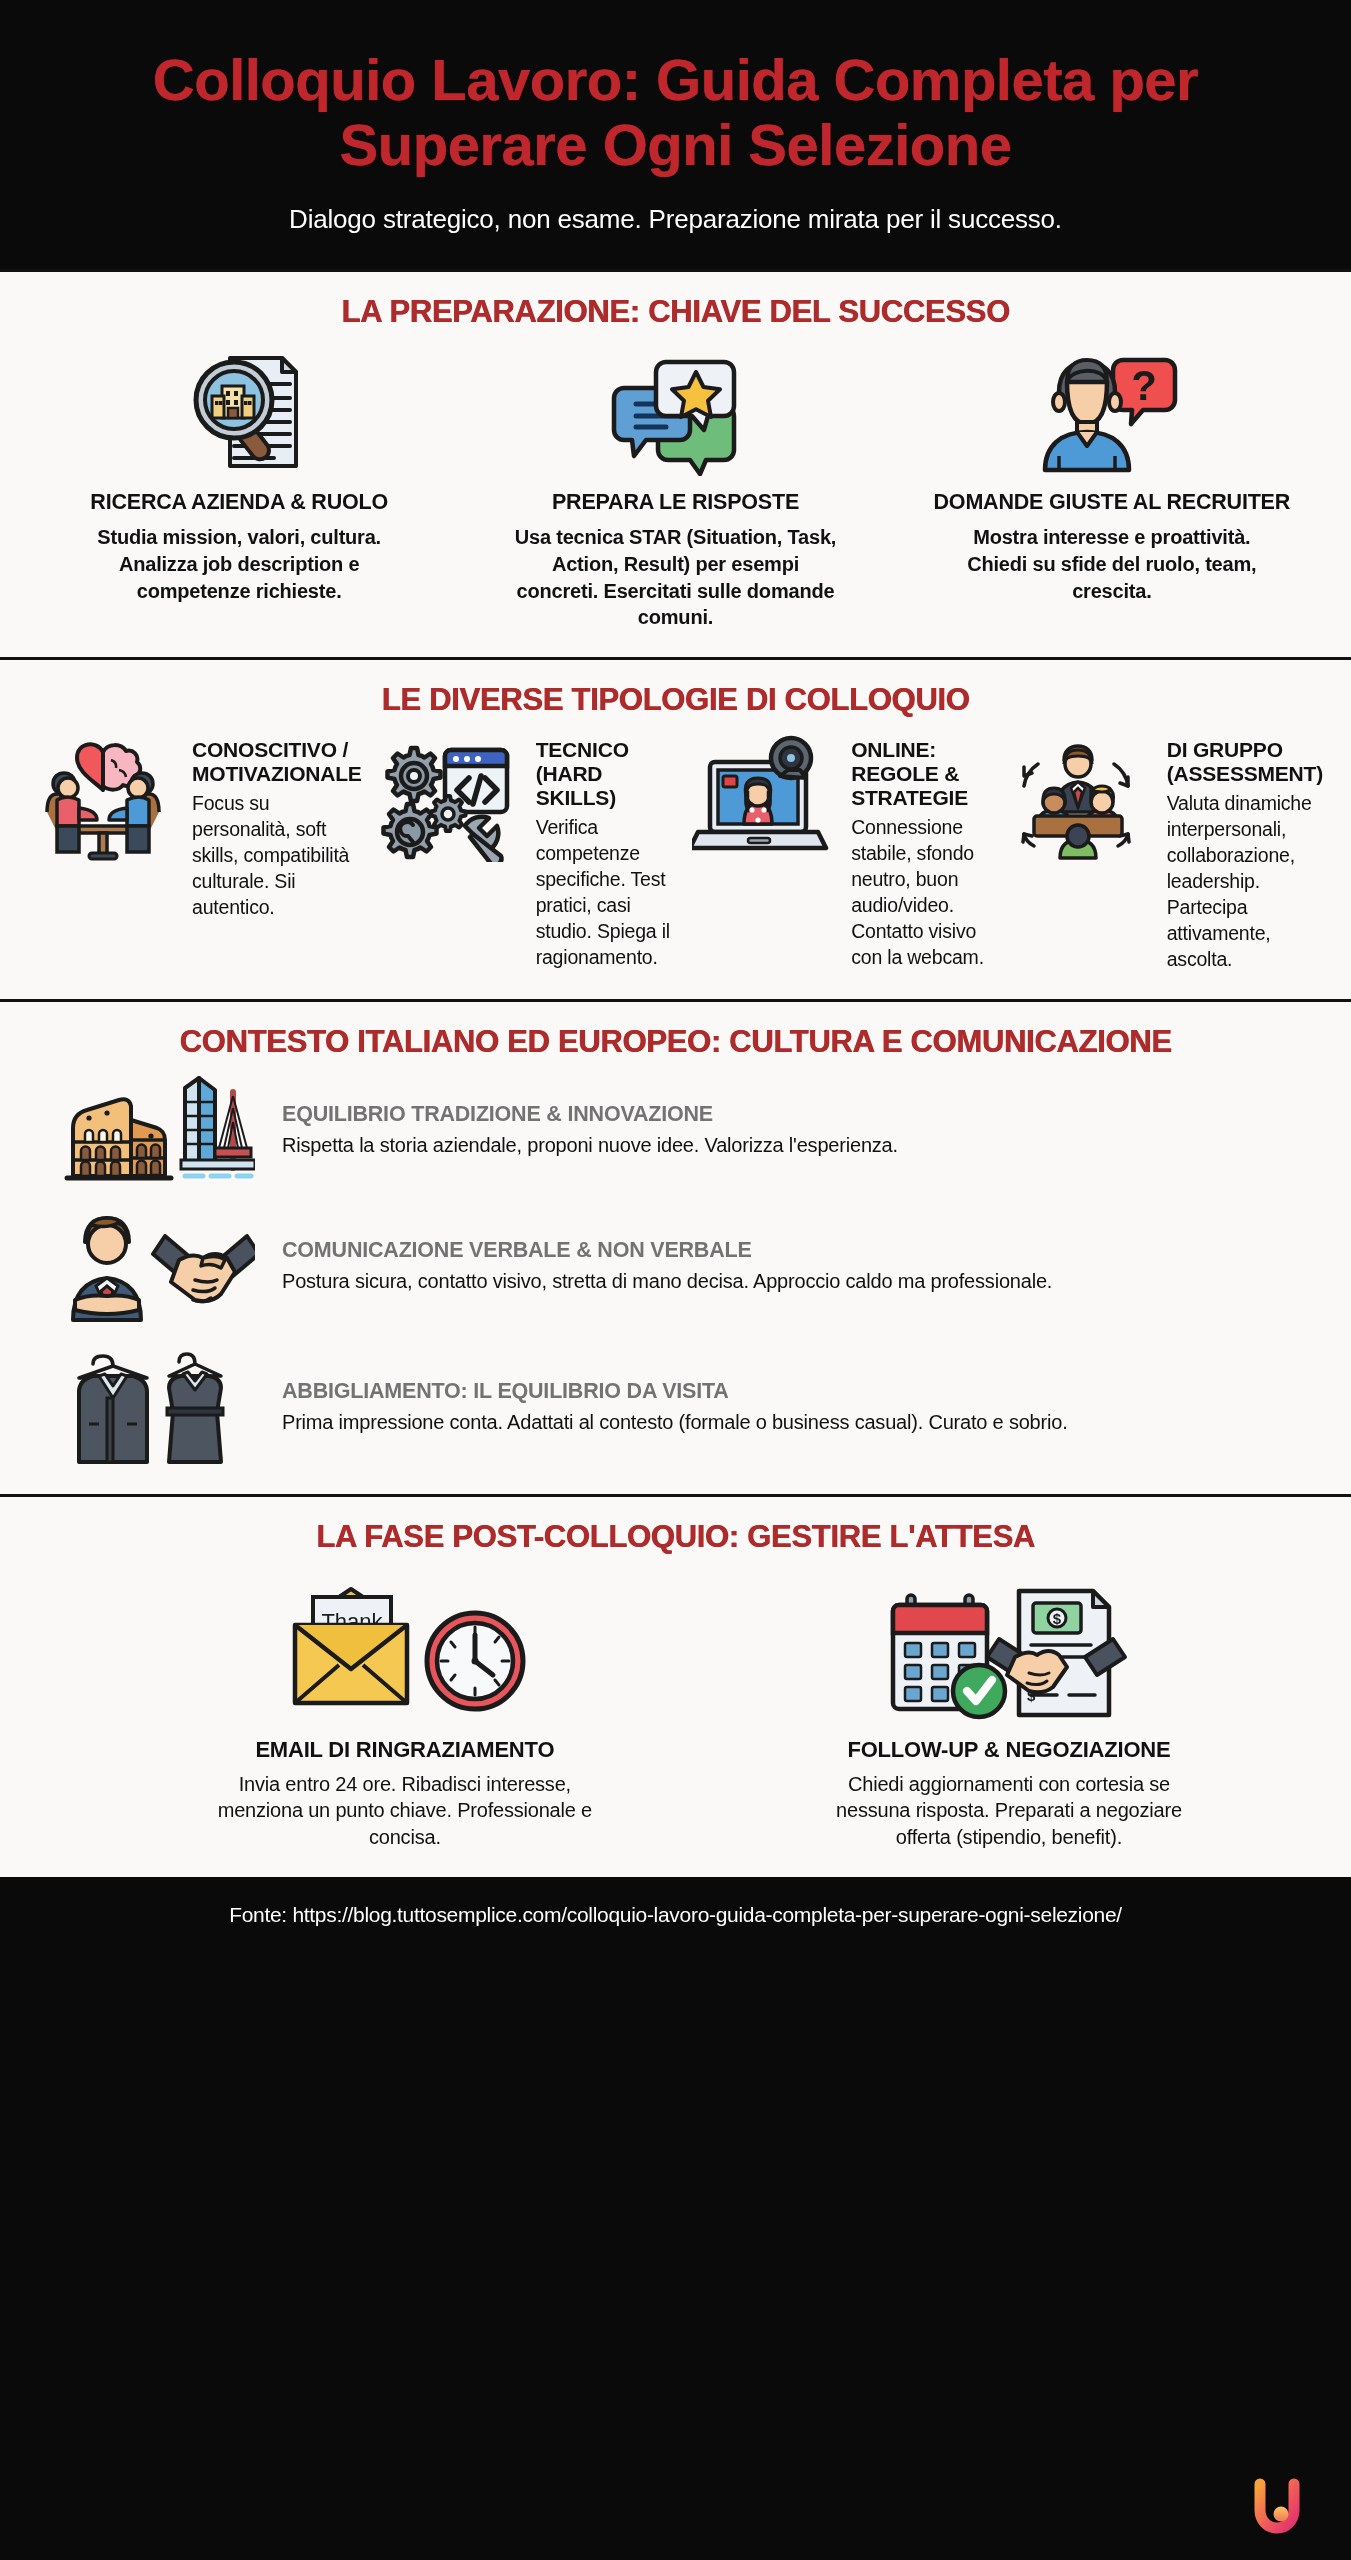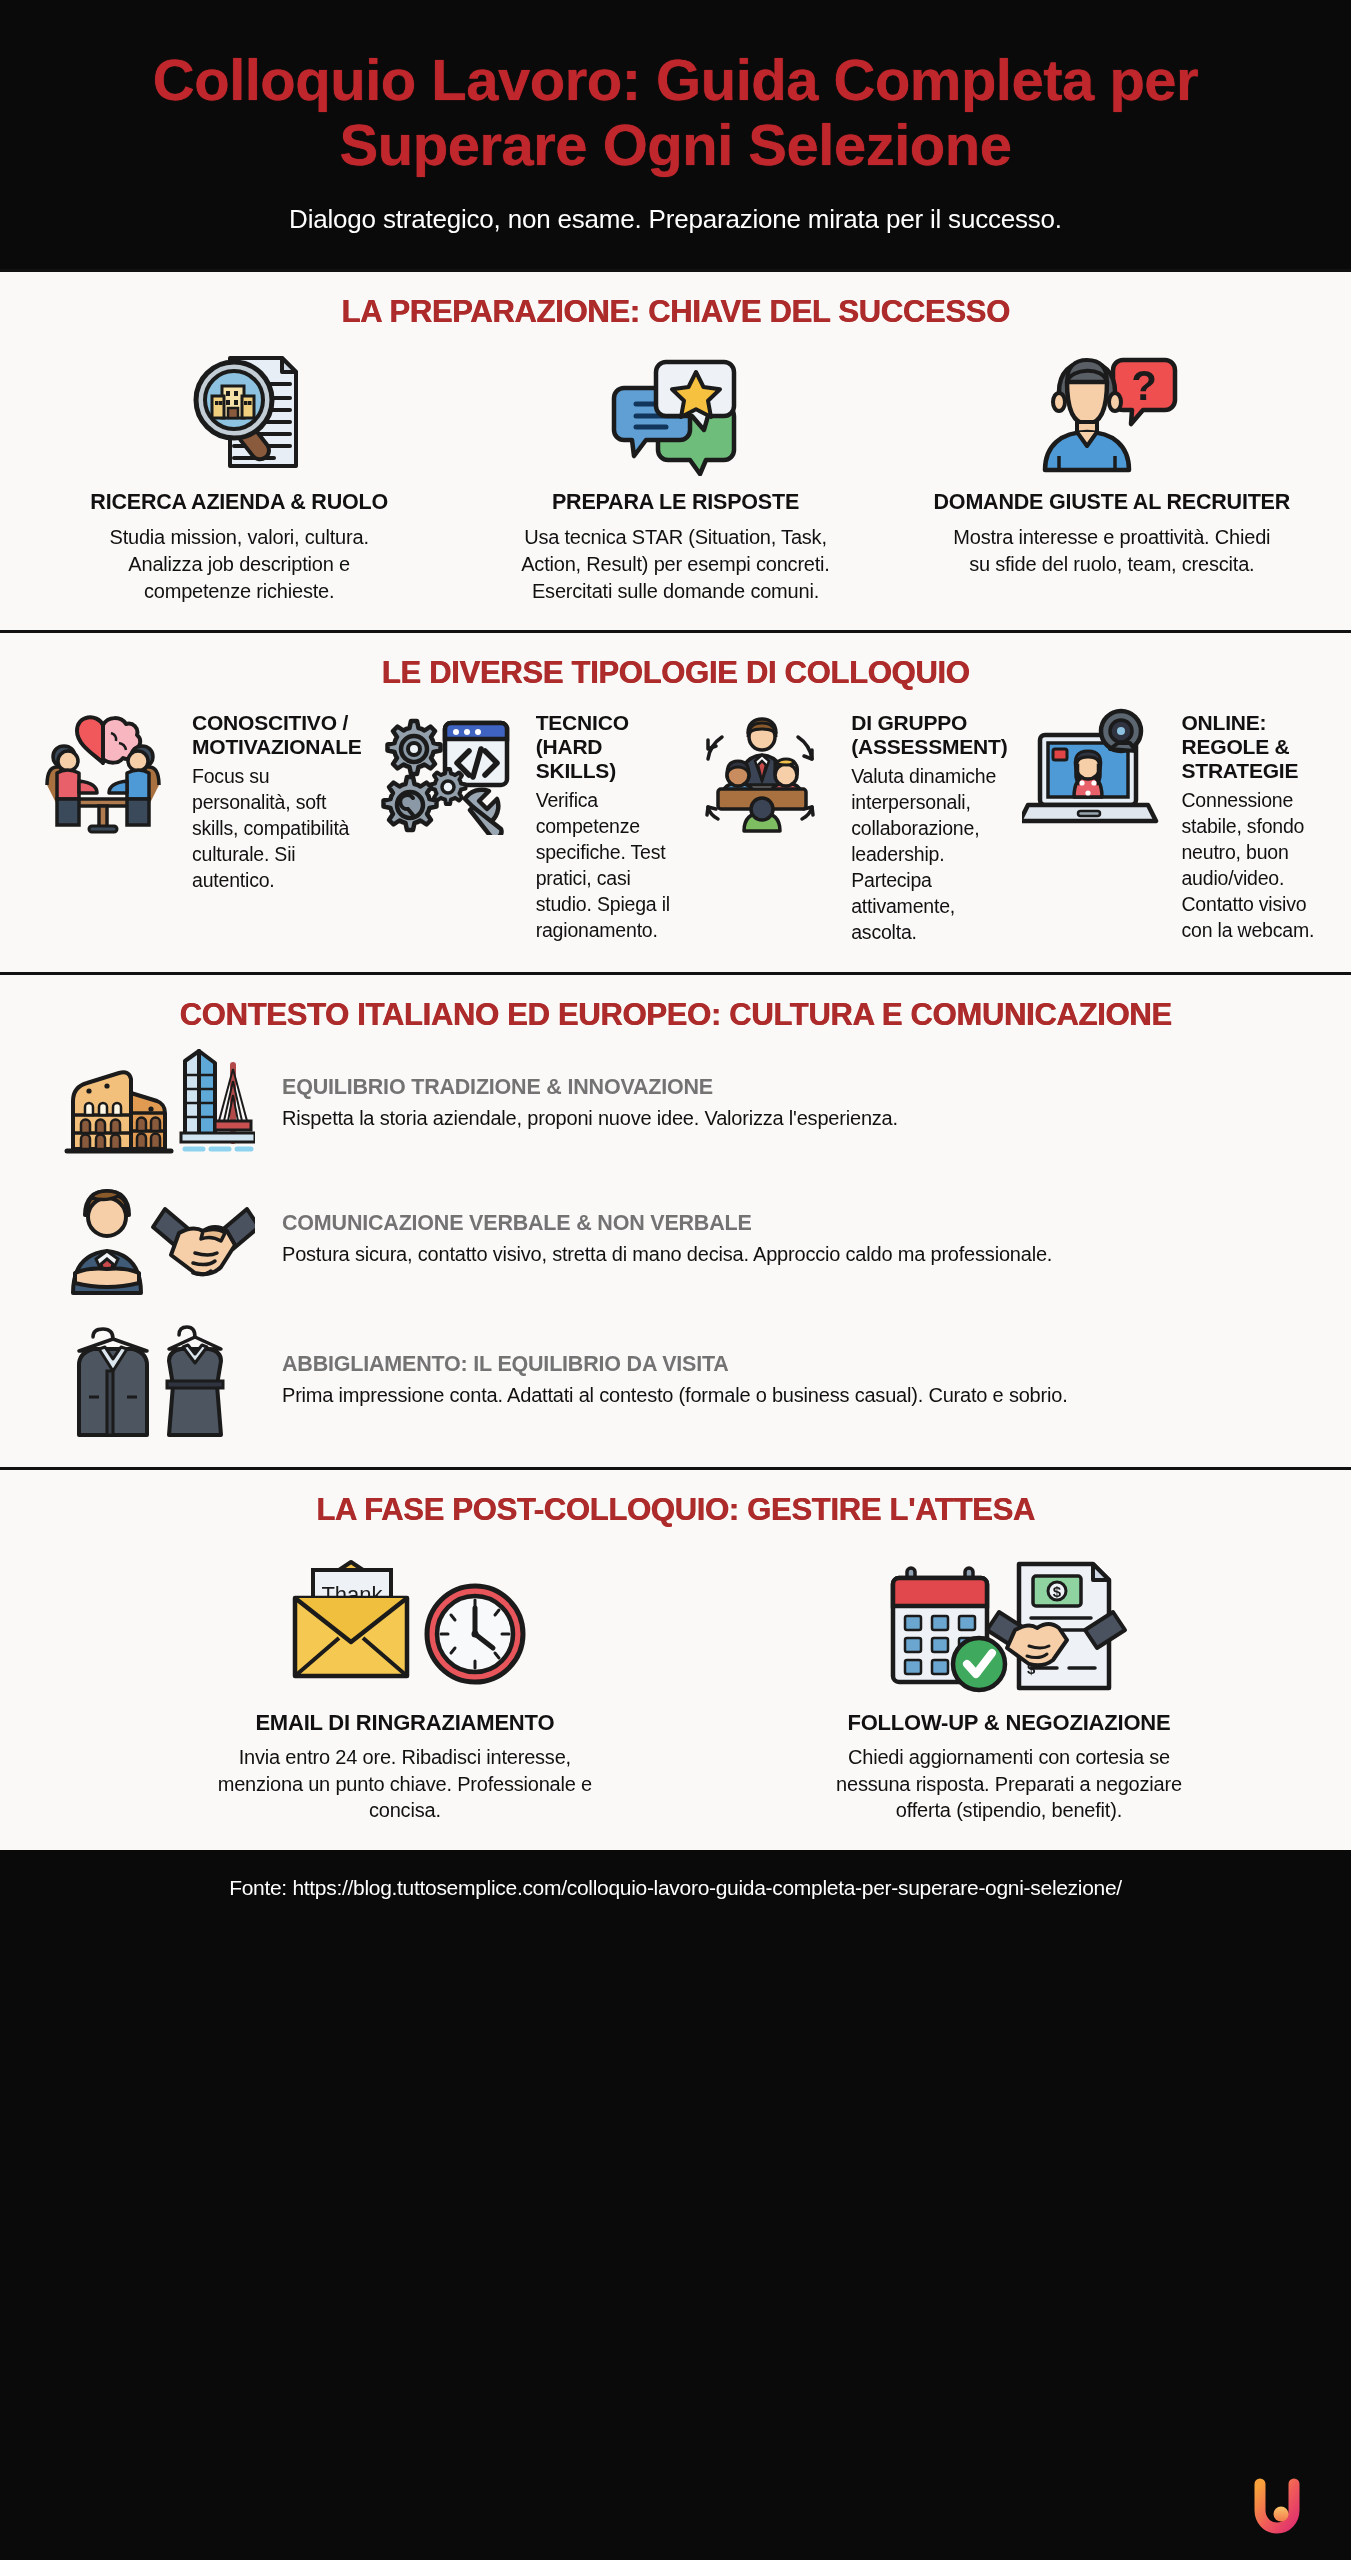--- a/index.html
+++ b/index.html
@@ -61,21 +61,21 @@
   
   .cols3 { display:flex; justify-content:space-between; gap:14px; }
   .col3 { flex:1 1 0; display:flex; flex-direction:column; align-items:center; }
   .col3 .ico { height:130px; display:flex; align-items:flex-end; justify-content:center; margin-bottom:14px;}
   .col3 h3 {
     font-size:21.5px; font-weight:bold; color:#111; text-align:center;
     letter-spacing:-0.2px; line-height:1.12; margin-bottom:10px;
   }
   .col3 p {
     font-size:20px; color:#111; text-align:center; line-height:1.34;
-    letter-spacing:-0.2px; max-width:330px;
+    letter-spacing:-0.2px; max-width:330px;font-weight:bold;
   }
 
   
   .grid2 { display:grid; grid-template-columns:1fr 1fr 1fr 1fr; row-gap:20px; column-gap:10px; }
   .cell { display:flex; align-items:flex-start; gap:14px; }
   .cell .ico { flex:0 0 auto; width:150px; display:flex; align-items:center; justify-content:center; }
   .cell .txt { flex:1 1 auto; padding-top:4px; }
   .cell h3 {
     font-size:21px; font-weight:bold; color:#111; letter-spacing:-0.2px;
     line-height:1.14; margin-bottom:5px;
@@ -267,56 +267,20 @@
             <path d="M30 70 l6 0 l1.5 7 a18 18 0 0 1 6 2.5 l6 -4 l4.5 4.5 l-4 6 a18 18 0 0 1 2.5 6 l7 1.5 l0 6 l-7 1.5 a18 18 0 0 1 -2.5 6 l4 6 l-4.5 4.5 l-6 -4 a18 18 0 0 1 -6 2.5 l-1.5 7 l-6 0 l-1.5 -7 a18 18 0 0 1 -6 -2.5 l-6 4 l-4.5 -4.5 l4 -6 a18 18 0 0 1 -2.5 -6 l-7 -1.5 l0 -6 l7 -1.5 a18 18 0 0 1 2.5 -6 l-4 -6 l4.5 -4.5 l6 4 a18 18 0 0 1 6 -2.5 z" fill="#93a0ab" stroke="#1b1b1b" stroke-width="4.5" stroke-linejoin="round"></path>
             <circle cx="33" cy="98" r="13" fill="#8b99a6" stroke="#1b1b1b" stroke-width="4.5"></circle>
             <path d="M36 91 a7 7 0 1 0 -5 11 l5 6" fill="none" stroke="#1b1b1b" stroke-width="4" stroke-linecap="round"></path>
             <path d="M88 92 a20 20 0 0 1 24 -8 l-10 10 l8 8 l10 -10 a20 20 0 0 1 -8 24 l-24 -24 z" fill="#9aa7b2" stroke="#1b1b1b" stroke-width="4.5" stroke-linejoin="round"></path>
             <path d="M96 100 l28 22 a7 7 0 0 1 -9 9 l-22 -28 z" fill="#9aa7b2" stroke="#1b1b1b" stroke-width="4.5" stroke-linejoin="round"></path>
           </svg>
         </div>
         <div class="txt">
           <h3>TECNICO (HARD SKILLS)</h3>
           <p>Verifica competenze specifiche. Test pratici, casi studio. Spiega il ragionamento.</p>
-        </div>
-      </div>
-
-      <div class="cell">
-        <div class="ico">
-          <svg width="140" height="128" viewBox="0 0 140 128">
-            <g fill="none" stroke="#1b1b1b" stroke-width="3.5" stroke-linecap="round" stroke-linejoin="round">
-              <path d="M30 30 q-12 8 -14 22"></path>
-                <path d="M16 42 l0 -9 M16 42 l8 -3"></path>
-              <path d="M106 30 q12 8 14 22"></path>
-                <path d="M120 52 l0 -9 M120 52 l-8 -3"></path>
-              <path d="M26 112 q-8 -4 -10 -12"></path>
-                <path d="M16 100 l-1 8 M16 100 l8 2"></path>
-              <path d="M110 112 q8 -4 10 -12"></path>
-                <path d="M120 100 l1 8 M120 100 l-8 2"></path>
-            </g>
-            <path d="M56 26 c0 -9 6 -14 14 -14 c8 0 14 5 14 14 z" fill="#8a5a2b" stroke="#1b1b1b" stroke-width="3.5" stroke-linejoin="round"></path>
-            <circle cx="70" cy="30" r="13" fill="#f6cfa8" stroke="#1b1b1b" stroke-width="3.5"></circle>
-            <path d="M70 22 q-14 0 -14 8 q0 -14 14 -14 q14 0 14 14 q0 -8 -14 -8 z" fill="#8a5a2b" stroke="#1b1b1b" stroke-width="3"></path>
-            <path d="M48 78 q0 -28 22 -30 q22 2 22 30 z" fill="#3b4454" stroke="#1b1b1b" stroke-width="3.5" stroke-linejoin="round"></path>
-            <path d="M70 48 l-7 6 l7 20 l7 -20 z" fill="#ffffff" stroke="#1b1b1b" stroke-width="2.5"></path>
-            <path d="M70 54 l-4 4 l4 16 l4 -16 z" fill="#c94a4a" stroke="#1b1b1b" stroke-width="2.5"></path>
-            <path d="M28 98 q0 -22 18 -22 q18 0 18 22 z" fill="#4e9ad6" stroke="#1b1b1b" stroke-width="3.5" stroke-linejoin="round"></path>
-            <circle cx="46" cy="68" r="11" fill="#c98c5e" stroke="#1b1b1b" stroke-width="3.5"></circle>
-            <path d="M35 66 q0 -12 11 -12 q11 0 11 12 q-4 -6 -11 -6 q-7 0 -11 6 z" fill="#2f3440" stroke="#1b1b1b" stroke-width="3"></path>
-            <path d="M76 98 q0 -22 18 -22 q18 0 18 22 z" fill="#e8606a" stroke="#1b1b1b" stroke-width="3.5" stroke-linejoin="round"></path>
-            <circle cx="94" cy="68" r="11" fill="#f6cfa8" stroke="#1b1b1b" stroke-width="3.5"></circle>
-            <path d="M83 68 q-2 -16 11 -16 q13 0 11 16 q2 -10 -3 -12 q-6 4 -19 0 z" fill="#f0c04a" stroke="#1b1b1b" stroke-width="3"></path>
-            <rect x="26" y="82" width="88" height="20" rx="3" fill="#a9713f" stroke="#1b1b1b" stroke-width="3.5"></rect>
-            <path d="M52 124 q0 -18 18 -18 q18 0 18 18 z" fill="#7fbd63" stroke="#1b1b1b" stroke-width="3.5" stroke-linejoin="round"></path>
-            <circle cx="70" cy="102" r="11" fill="#3b4454" stroke="#1b1b1b" stroke-width="3.5"></circle>
-          </svg>
-        </div>
-        <div class="txt">
-          <h3>DI GRUPPO (ASSESSMENT)</h3>
-          <p>Valuta dinamiche interpersonali, collaborazione, leadership. Partecipa attivamente, ascolta.</p>
         </div>
       </div>
 
       <div class="cell">
         <div class="ico">
           <svg width="140" height="128" viewBox="0 0 140 128">
             <rect x="18" y="28" width="96" height="70" rx="5" fill="#e8eef5" stroke="#1b1b1b" stroke-width="4.5"></rect>
             <rect x="26" y="36" width="80" height="54" fill="#4e9ad6" stroke="#1b1b1b" stroke-width="3.5"></rect>
             <rect x="31" y="42" width="14" height="11" rx="2" fill="#e04444" stroke="#1b1b1b" stroke-width="3"></rect>
             <path d="M52 90 q0 -20 14 -22 q14 2 14 22 z" fill="#e8606a" stroke="#1b1b1b" stroke-width="3.5" stroke-linejoin="round"></path>
@@ -335,20 +299,56 @@
             <circle cx="99" cy="24" r="4" fill="#8dc3e0"></circle>
             <path d="M88 42 l8 -6 l12 0 l6 8 z" fill="#5b6670" stroke="#1b1b1b" stroke-width="4" stroke-linejoin="round"></path>
           </svg>
         </div>
         <div class="txt">
           <h3>ONLINE: REGOLE &amp; STRATEGIE</h3>
           <p>Connessione stabile, sfondo neutro, buon audio/video. Contatto visivo con la webcam.</p>
         </div>
       </div>
 
+      <div class="cell">
+        <div class="ico">
+          <svg width="140" height="128" viewBox="0 0 140 128">
+            <g fill="none" stroke="#1b1b1b" stroke-width="3.5" stroke-linecap="round" stroke-linejoin="round">
+              <path d="M30 30 q-12 8 -14 22"></path>
+                <path d="M16 42 l0 -9 M16 42 l8 -3"></path>
+              <path d="M106 30 q12 8 14 22"></path>
+                <path d="M120 52 l0 -9 M120 52 l-8 -3"></path>
+              <path d="M26 112 q-8 -4 -10 -12"></path>
+                <path d="M16 100 l-1 8 M16 100 l8 2"></path>
+              <path d="M110 112 q8 -4 10 -12"></path>
+                <path d="M120 100 l1 8 M120 100 l-8 2"></path>
+            </g>
+            <path d="M56 26 c0 -9 6 -14 14 -14 c8 0 14 5 14 14 z" fill="#8a5a2b" stroke="#1b1b1b" stroke-width="3.5" stroke-linejoin="round"></path>
+            <circle cx="70" cy="30" r="13" fill="#f6cfa8" stroke="#1b1b1b" stroke-width="3.5"></circle>
+            <path d="M70 22 q-14 0 -14 8 q0 -14 14 -14 q14 0 14 14 q0 -8 -14 -8 z" fill="#8a5a2b" stroke="#1b1b1b" stroke-width="3"></path>
+            <path d="M48 78 q0 -28 22 -30 q22 2 22 30 z" fill="#3b4454" stroke="#1b1b1b" stroke-width="3.5" stroke-linejoin="round"></path>
+            <path d="M70 48 l-7 6 l7 20 l7 -20 z" fill="#ffffff" stroke="#1b1b1b" stroke-width="2.5"></path>
+            <path d="M70 54 l-4 4 l4 16 l4 -16 z" fill="#c94a4a" stroke="#1b1b1b" stroke-width="2.5"></path>
+            <path d="M28 98 q0 -22 18 -22 q18 0 18 22 z" fill="#4e9ad6" stroke="#1b1b1b" stroke-width="3.5" stroke-linejoin="round"></path>
+            <circle cx="46" cy="68" r="11" fill="#c98c5e" stroke="#1b1b1b" stroke-width="3.5"></circle>
+            <path d="M35 66 q0 -12 11 -12 q11 0 11 12 q-4 -6 -11 -6 q-7 0 -11 6 z" fill="#2f3440" stroke="#1b1b1b" stroke-width="3"></path>
+            <path d="M76 98 q0 -22 18 -22 q18 0 18 22 z" fill="#e8606a" stroke="#1b1b1b" stroke-width="3.5" stroke-linejoin="round"></path>
+            <circle cx="94" cy="68" r="11" fill="#f6cfa8" stroke="#1b1b1b" stroke-width="3.5"></circle>
+            <path d="M83 68 q-2 -16 11 -16 q13 0 11 16 q2 -10 -3 -12 q-6 4 -19 0 z" fill="#f0c04a" stroke="#1b1b1b" stroke-width="3"></path>
+            <rect x="26" y="82" width="88" height="20" rx="3" fill="#a9713f" stroke="#1b1b1b" stroke-width="3.5"></rect>
+            <path d="M52 124 q0 -18 18 -18 q18 0 18 18 z" fill="#7fbd63" stroke="#1b1b1b" stroke-width="3.5" stroke-linejoin="round"></path>
+            <circle cx="70" cy="102" r="11" fill="#3b4454" stroke="#1b1b1b" stroke-width="3.5"></circle>
+          </svg>
+        </div>
+        <div class="txt">
+          <h3>DI GRUPPO (ASSESSMENT)</h3>
+          <p>Valuta dinamiche interpersonali, collaborazione, leadership. Partecipa attivamente, ascolta.</p>
+        </div>
+      </div>
+
     </div>
   </div>
 
   <div class="section">
     <div class="sec-title">CONTESTO ITALIANO ED EUROPEO: CULTURA E COMUNICAZIONE</div>
     <div class="rows">
 
       <div class="row">
         <div class="ico">
           <svg width="200" height="110" viewBox="0 0 200 110">

